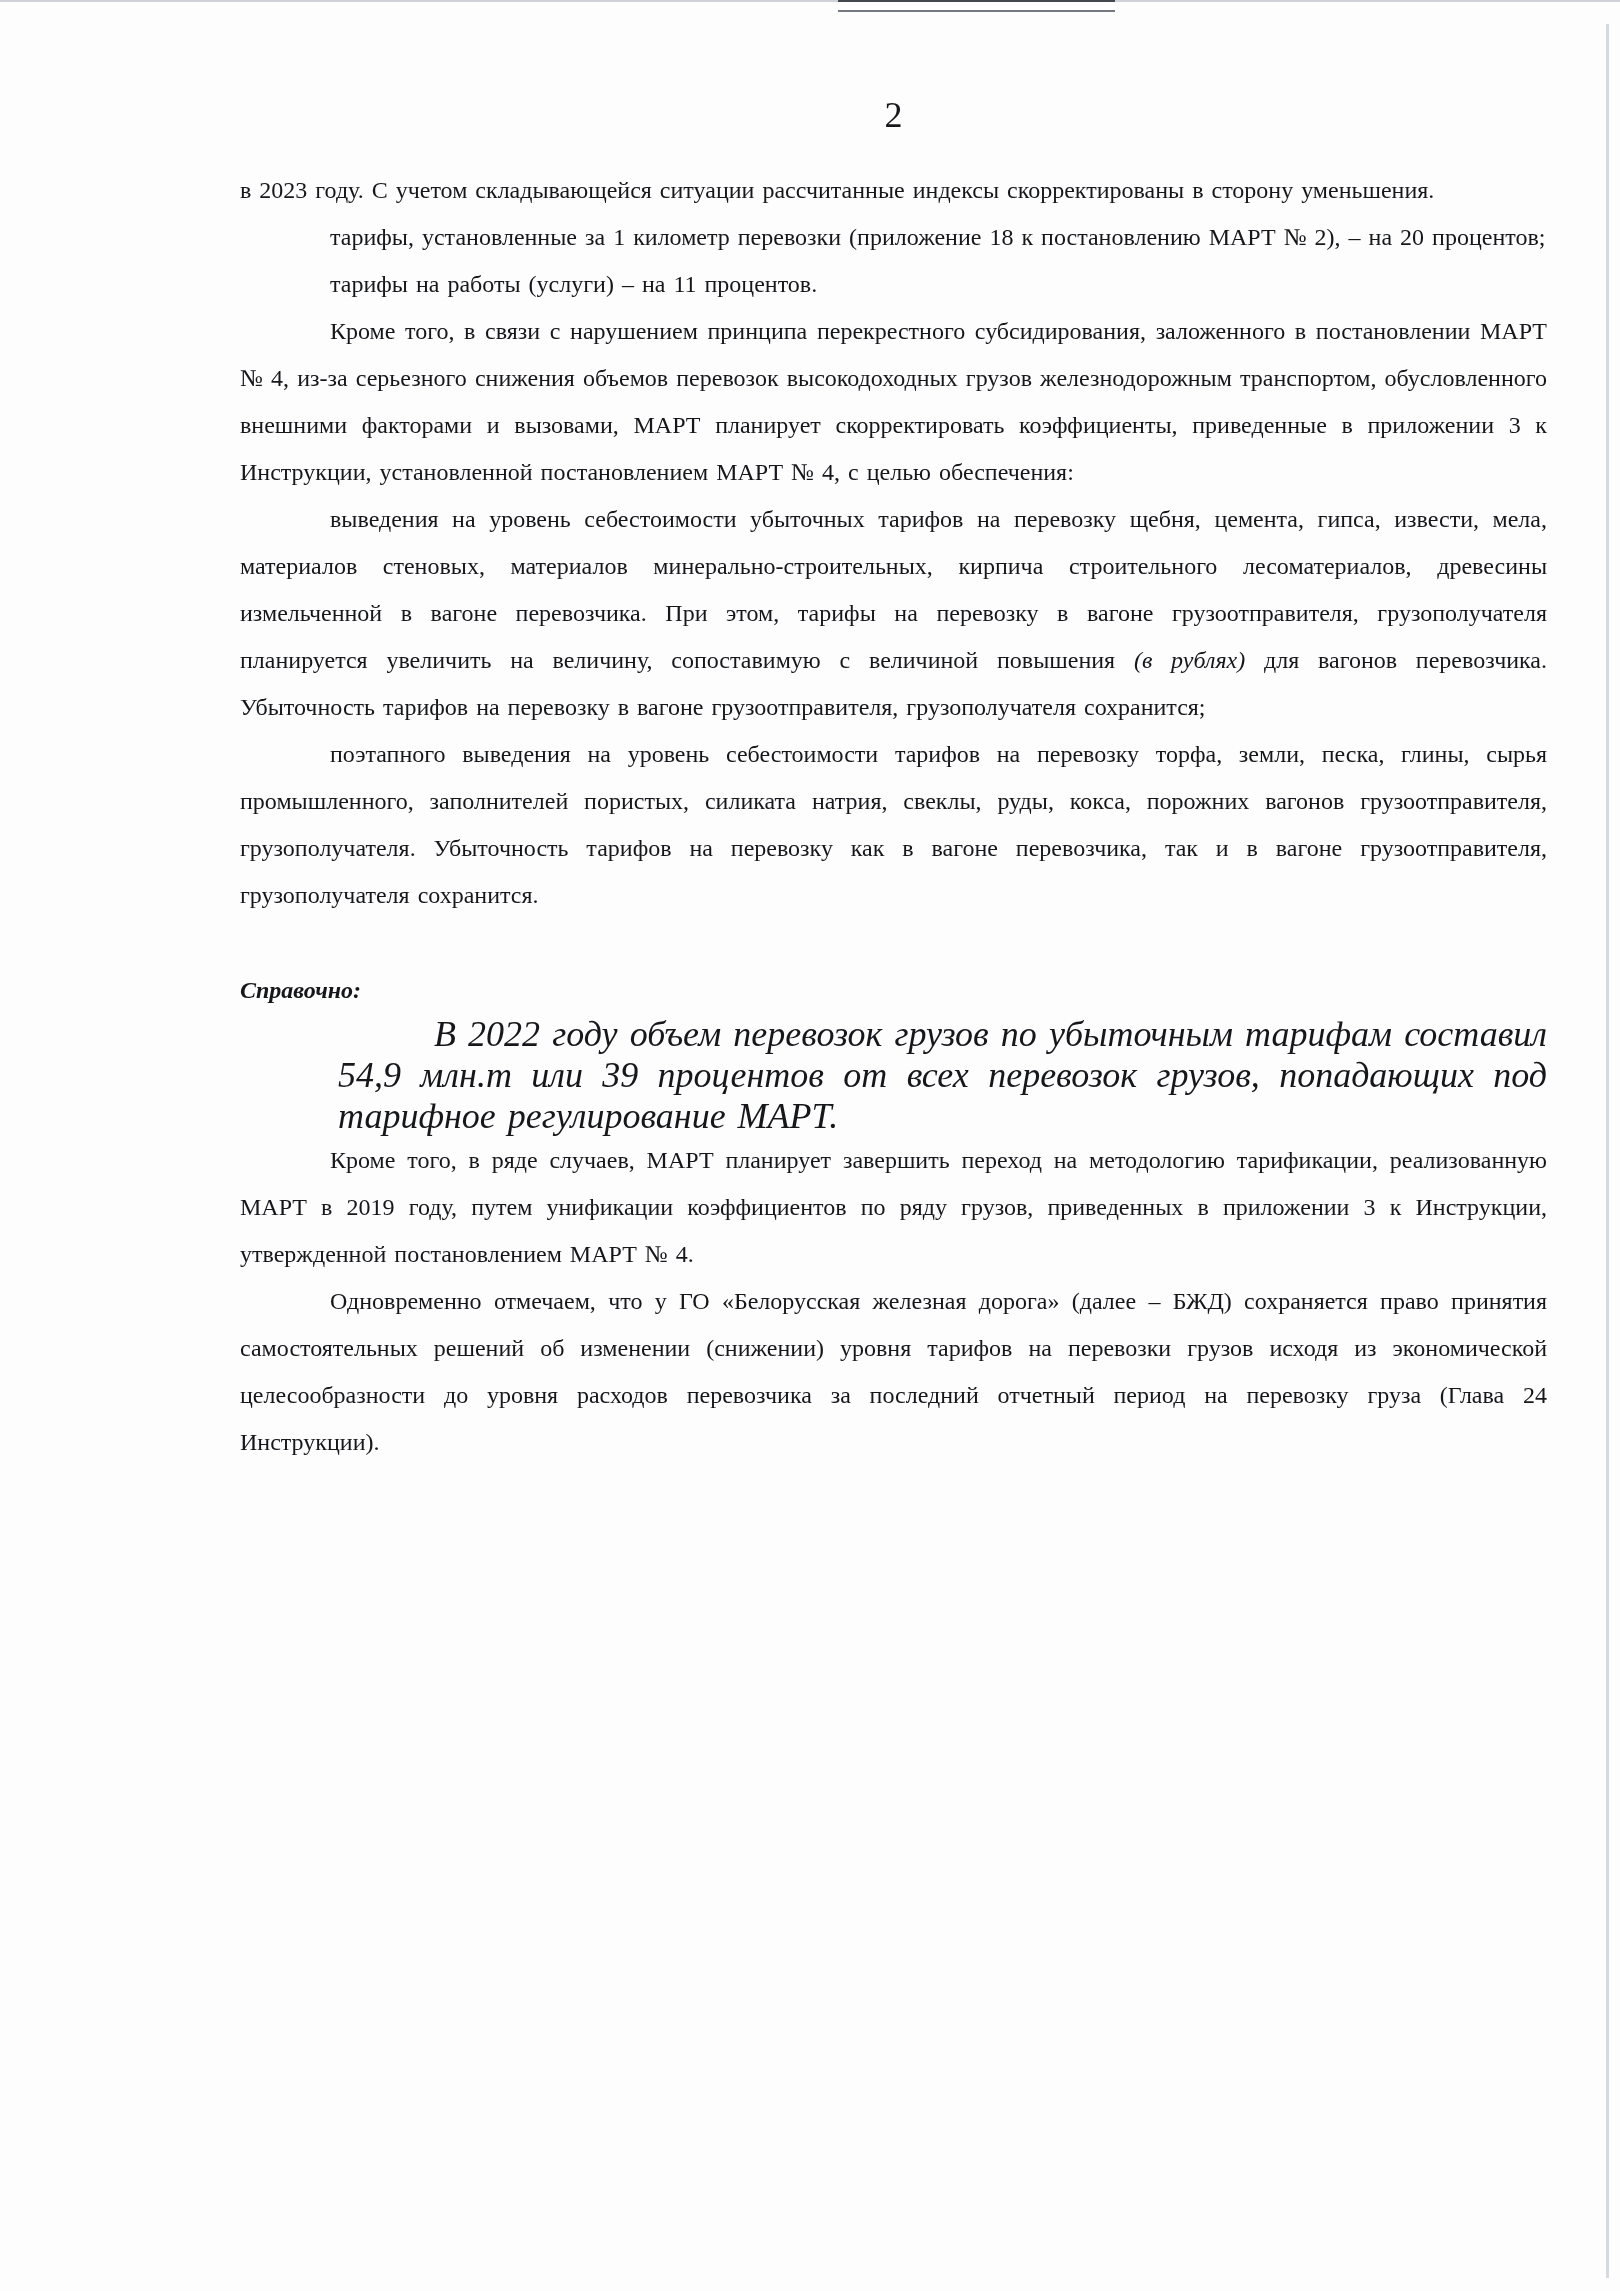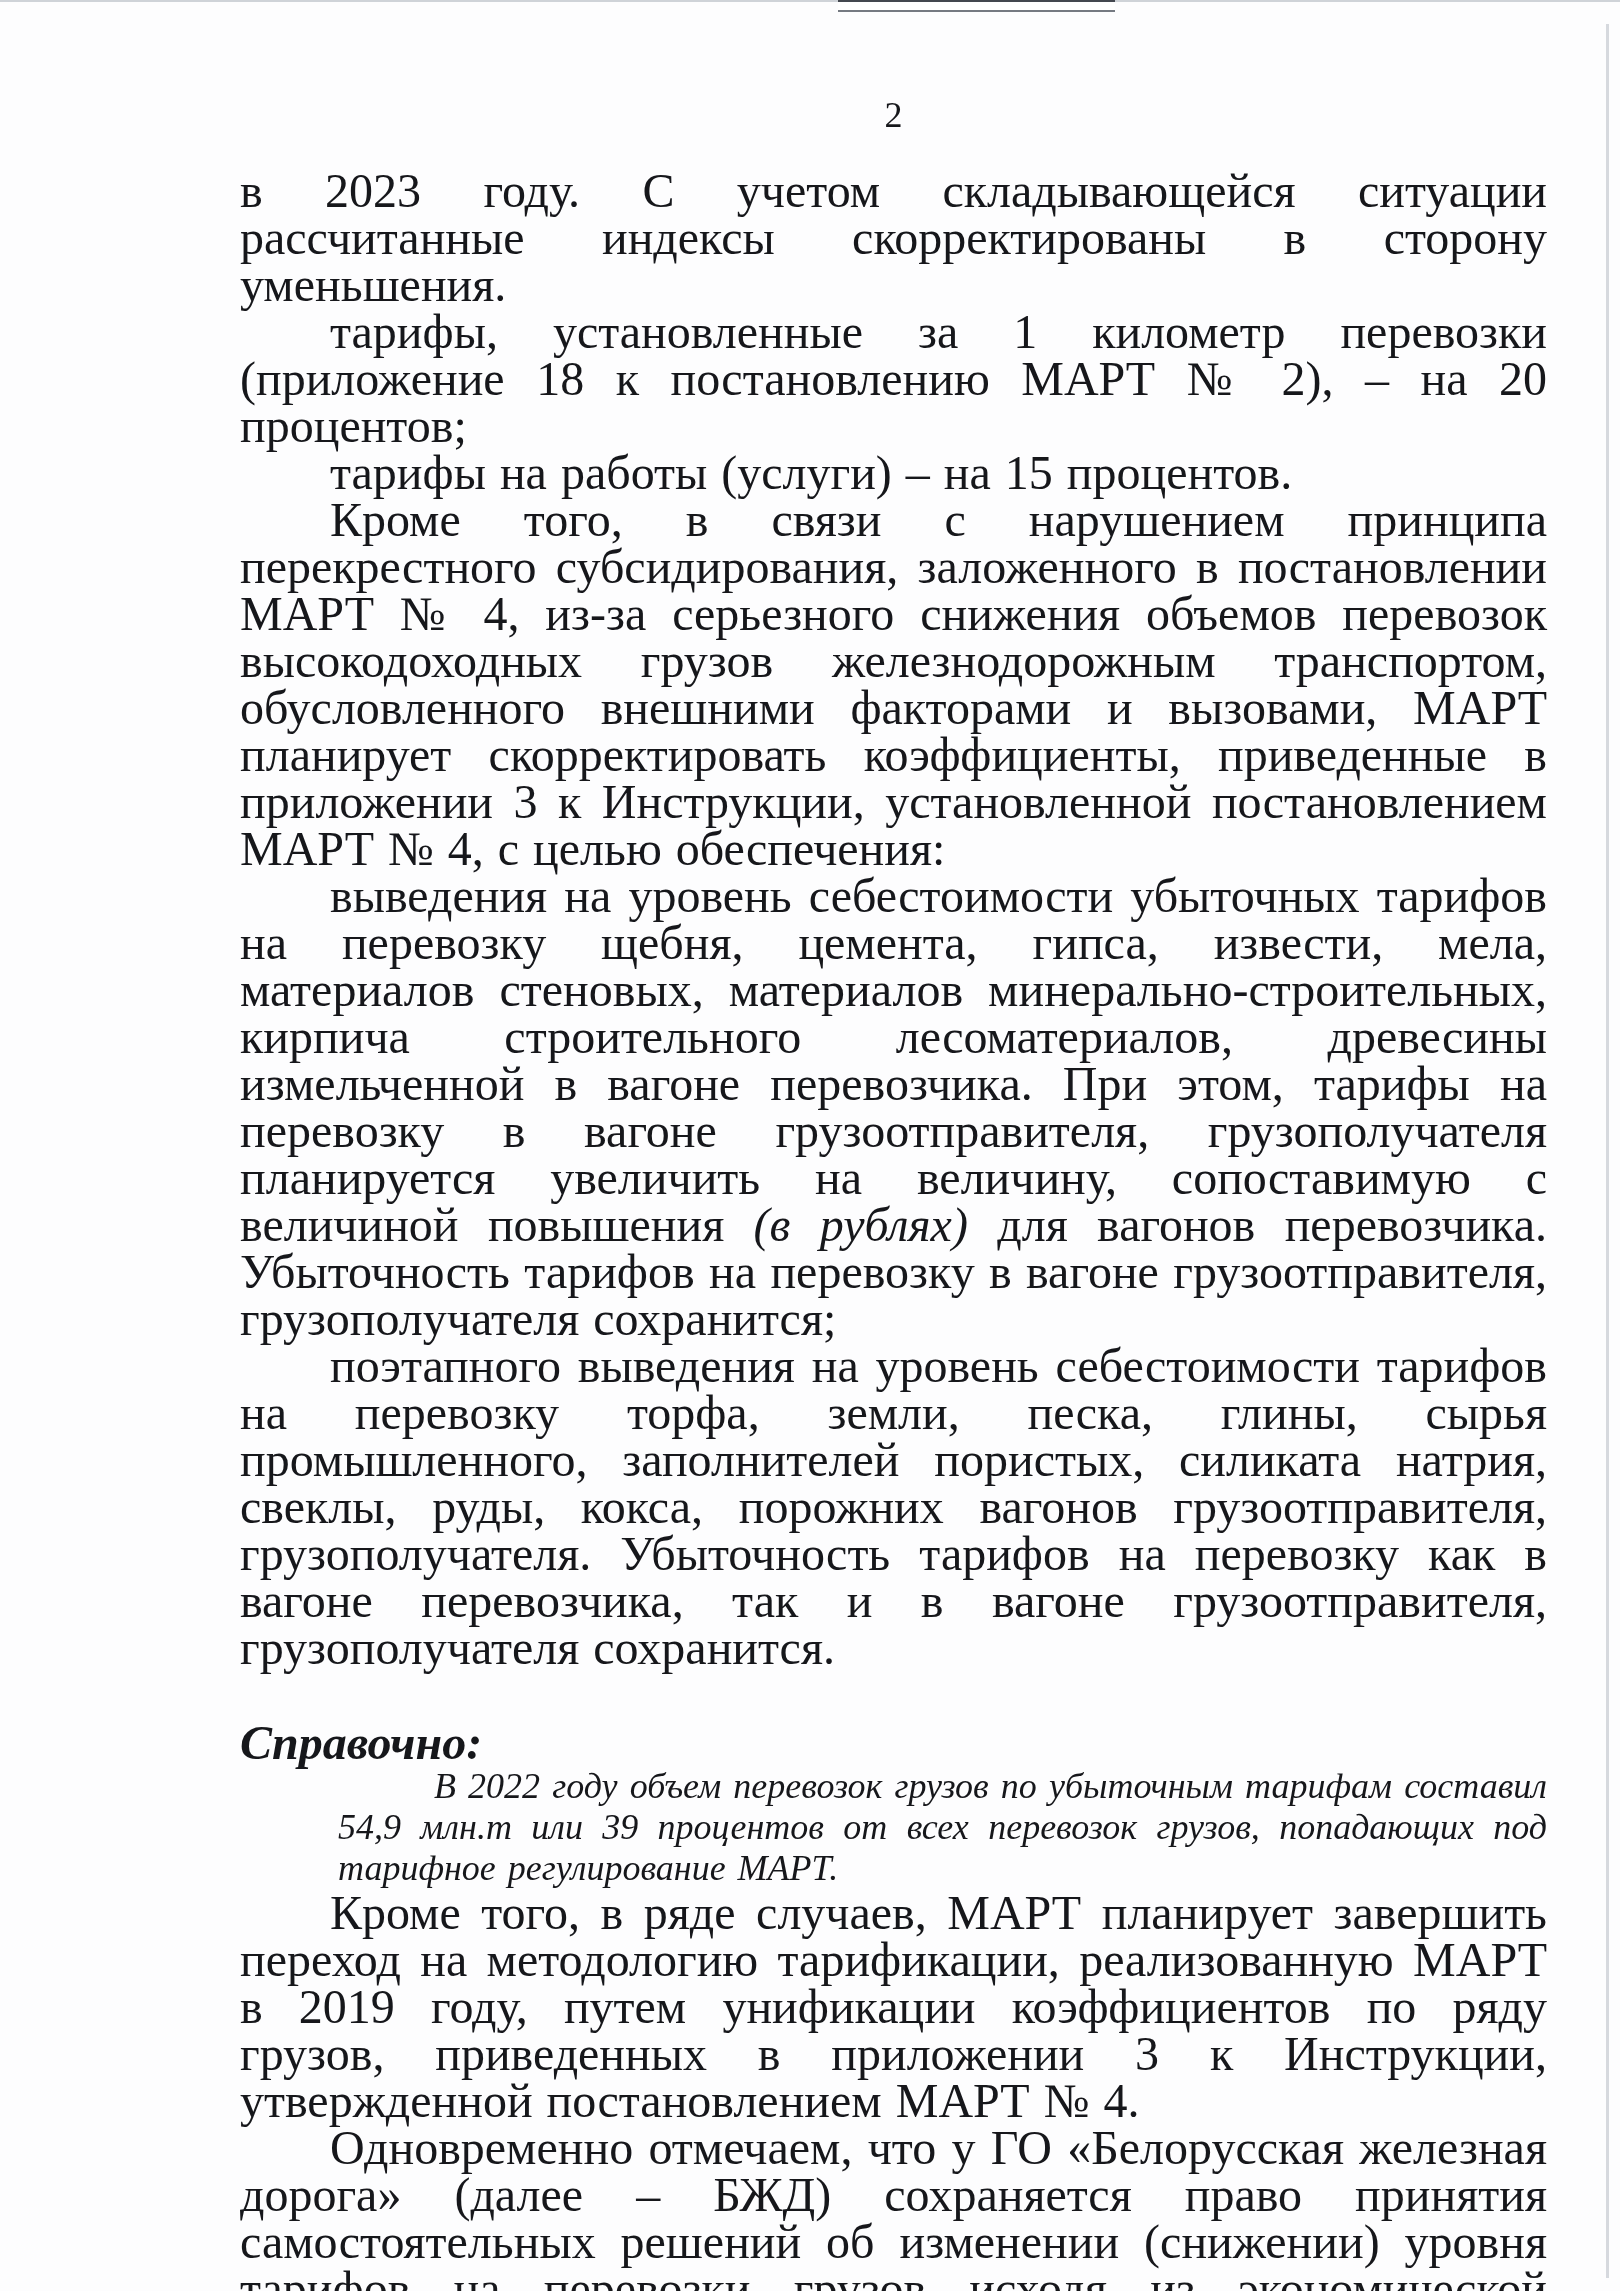--- a/index.html
+++ b/index.html
@@ -32,21 +32,21 @@
   .page-number {
     position: absolute; top: 96px; left: 240px; width: 1307px;
     text-align: center; font-size: 36px; line-height: 39px;
   }
   .doc-body {
     position: absolute; top: 167px; left: 240px; width: 1307px;
   }
   .doc-body p {
     margin: 0;
     text-align: justify;
-    font-size: 48px;
+    font-size: 24px;
     line-height: 47px;
     word-spacing: 2px;
   }
   .doc-body p.indent { text-indent: 90px; }
   .doc-body p.heading { font-weight: bold; font-style: italic; margin-top: 48px; }
   .doc-body p.note {
     font-style: italic;
     font-size: 36px;
     line-height: 41px;
     margin-left: 98px;
@@ -61,21 +61,21 @@
 <div class="page">
   <div class="artifact-top-line"></div>
   <div class="artifact-top-box"></div>
   <div class="artifact-right-line"></div>
 
   <div class="page-number">2</div>
 
   <div class="doc-body">
       <p class="body"><span>в 2023 году. С учетом складывающейся ситуации рассчитанные индексы скорректированы в сторону уменьшения.</span></p>
       <p class="body indent"><span>тарифы, установленные за 1 километр перевозки (приложение 18 к постановлению МАРТ № 2), – на 20 процентов;</span></p>
-      <p class="body indent"><span>тарифы на работы (услуги) – на 15 процентов.</span></p>
+      <p class="body indent"><span>тарифы на работы (услуги) – на 11 процентов.</span></p>
       <p class="body indent"><span>Кроме того, в связи с нарушением принципа перекрестного субсидирования, заложенного в постановлении МАРТ № 4, из-за серьезного снижения объемов перевозок высокодоходных грузов железнодорожным транспортом, обусловленного внешними факторами и вызовами, МАРТ планирует скорректировать коэффициенты, приведенные в приложении 3 к Инструкции, установленной постановлением МАРТ № 4, с целью обеспечения:</span></p>
       <p class="body indent"><span>выведения на уровень себестоимости убыточных тарифов на перевозку щебня, цемента, гипса, извести, мела, материалов стеновых, материалов минерально-строительных, кирпича строительного лесоматериалов, древесины измельченной в вагоне перевозчика. При этом, тарифы на перевозку в вагоне грузоотправителя, грузополучателя планируется увеличить на величину, сопоставимую с величиной повышения </span><span class="it">(в рублях)</span><span> для вагонов перевозчика. Убыточность тарифов на перевозку в вагоне грузоотправителя, грузополучателя сохранится;</span></p>
       <p class="body indent"><span>поэтапного выведения на уровень себестоимости тарифов на перевозку торфа, земли, песка, глины, сырья промышленного, заполнителей пористых, силиката натрия, свеклы, руды, кокса, порожних вагонов грузоотправителя, грузополучателя. Убыточность тарифов на перевозку как в вагоне перевозчика, так и в вагоне грузоотправителя, грузополучателя сохранится.</span></p>
       <p class="heading"><span>Справочно:</span></p>
       <p class="note"><span>В 2022 году объем перевозок грузов по убыточным тарифам составил 54,9 млн.т или 39 процентов от всех перевозок грузов, попадающих под тарифное регулирование МАРТ.</span></p>
       <p class="body indent"><span>Кроме того, в ряде случаев, МАРТ планирует завершить переход на методологию тарификации, реализованную МАРТ в 2019 году, путем унификации коэффициентов по ряду грузов, приведенных в приложении 3 к Инструкции, утвержденной постановлением МАРТ № 4.</span></p>
       <p class="body indent"><span>Одновременно отмечаем, что у ГО «Белорусская железная дорога» (далее – БЖД) сохраняется право принятия самостоятельных решений об изменении (снижении) уровня тарифов на перевозки грузов исходя из экономической целесообразности до уровня расходов перевозчика за последний отчетный период на перевозку груза (Глава 24 Инструкции).</span></p>
     </div>
 </div>
 

